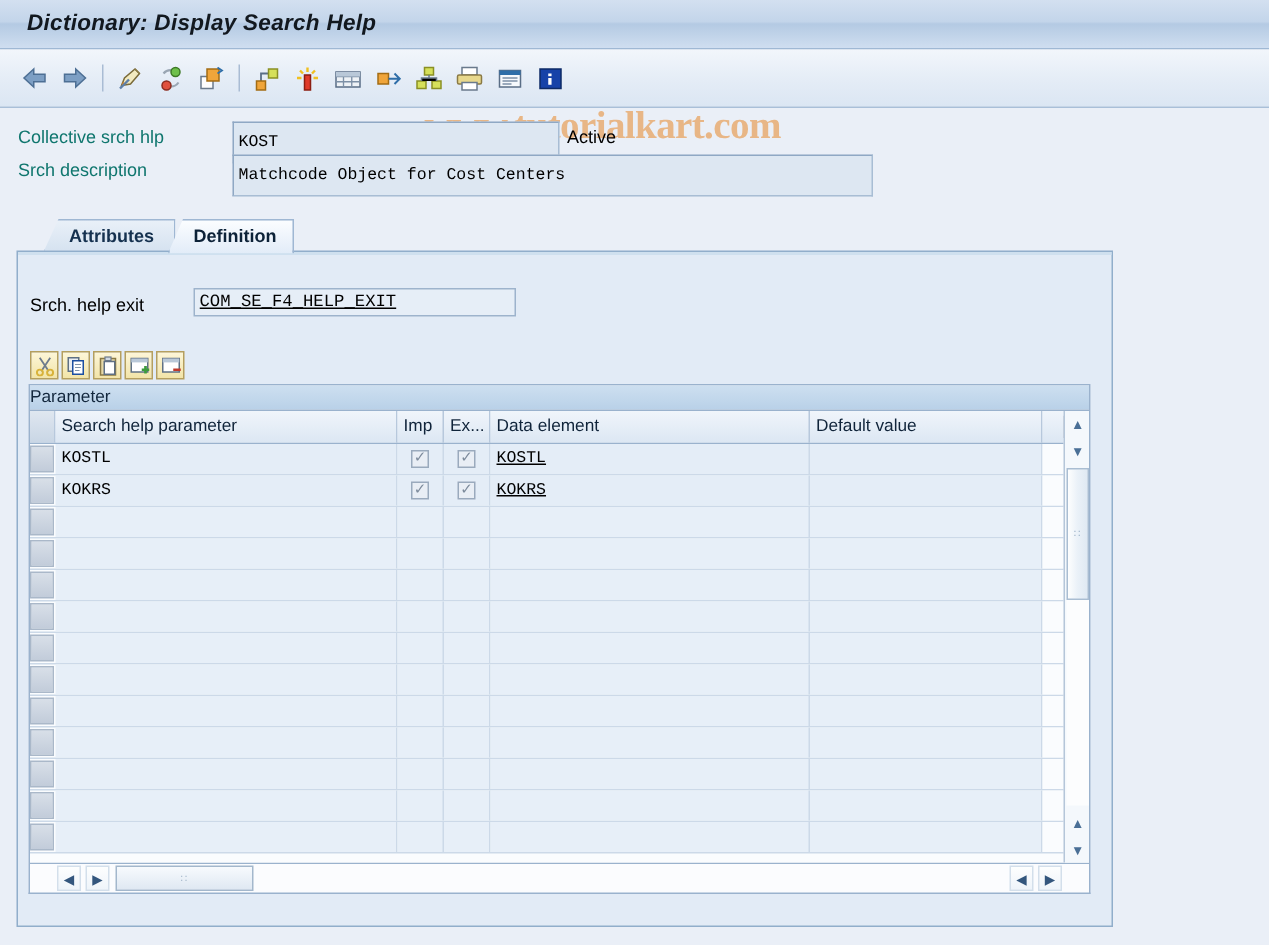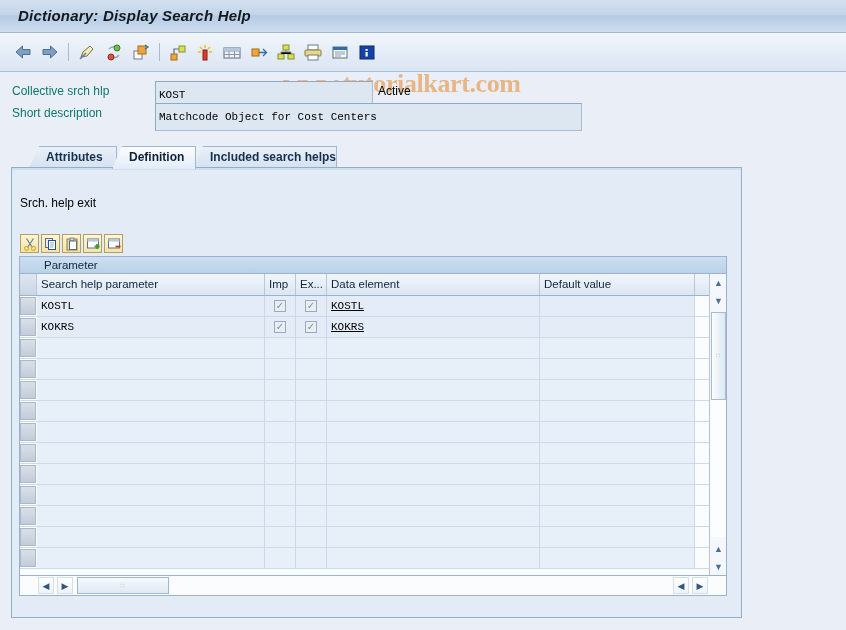--- a/index.html
+++ b/index.html
@@ -134,21 +134,21 @@
   .grid-wrap {
     position: absolute; left: 7px; top: 86px; width: 708px; height: 320px;
     border: 1px solid #9ab2cd;
     background: #fff;
   }
   .grid-title {
     position: absolute; left: 0; top: 0; right: 0; height: 17px;
     background: linear-gradient(to bottom, #cddff0, #b9d1e8);
     border-bottom: 1px solid #9ab2cd;
     font-size: 11.5px; line-height: 16px;
-    padding-left: 24px; color: #13273d;
+    padding-left: 0; color: #13273d;
   }
   .grid-head {
     position: absolute; left: 0; top: 17px; right: 0; height: 22px;
     background: linear-gradient(to bottom, #eef4fa, #dbe6f2);
     border-bottom: 1px solid #9ab2cd;
   }
   .hcell {
     position: absolute; top: 0; height: 21px; line-height: 21px;
     font-size: 11.5px; color: #10243a;
     padding-left: 4px;
@@ -364,34 +364,34 @@
   </div>
 
   <div class="watermark">www.tutorialkart.com</div>
 </div>
 
 <div class="hdr">
   <div class="fld-label" style="left:12px; top:12px;">Collective srch hlp</div>
   <input class="fld-input" style="left: 155px; top: 9px; width: 218px;" readonly="" value="KOST">
   <div class="fld-status" style="left:378px; top:12px;">Active</div>
 
-  <div class="fld-label" style="left:12px; top:34px;">Short description</div>
+  <div class="fld-label" style="left:12px; top:34px;">Srch description</div>
   <input class="fld-input" style="left: 155px; top: 31px; width: 427px;" readonly="" value="Matchcode Object for Cost Centers">
 </div>
 
 <div class="tabstrip">
   <div class="tab" style="left:18px;  width:88px;">Attributes</div>
   <div class="tab active" style="left:101px; width:84px;">Definition</div>
-  <div class="tab" style="left:182px; width:144px;">Included search helps</div>
 </div>
 
 <div class="panel">
   <div class="panel-inner">
 
     <div class="exit-label">Srch. help exit</div>
+    <input class="exit-input" readonly="" value="COM_SE_F4_HELP_EXIT" style="">
 
     <div class="grid-tools">
       <div class="gt-btn" title="Cut">
         <svg width="14" height="14" viewBox="0 0 14 14">
           <path d="M3.5 1.5 L9.5 10.5 M10.5 1.5 L4.5 10.5" stroke="#6d7b8c" stroke-width="1.2" fill="none"></path>
           <circle cx="3.6" cy="11.4" r="2" fill="none" stroke="#d8b23a" stroke-width="1.3"></circle>
           <circle cx="10.4" cy="11.4" r="2" fill="none" stroke="#d8b23a" stroke-width="1.3"></circle>
         </svg>
       </div>
       <div class="gt-btn" title="Copy">

